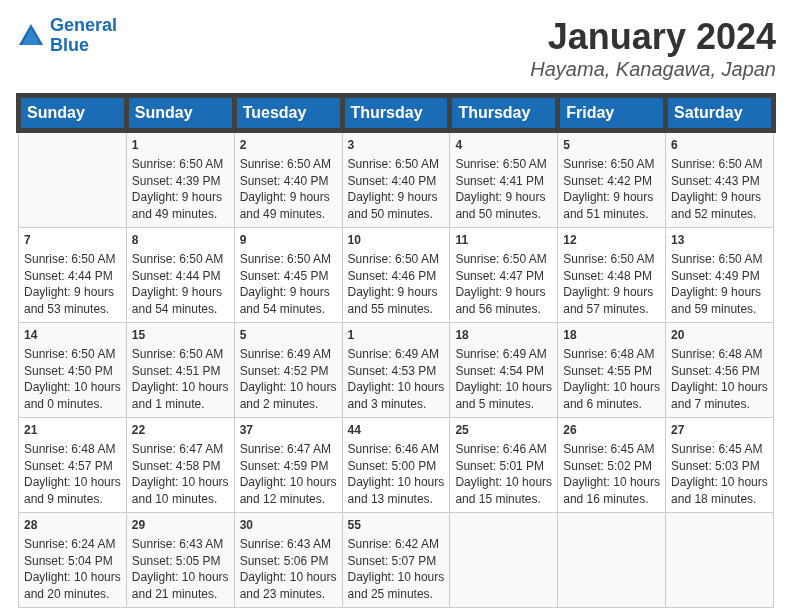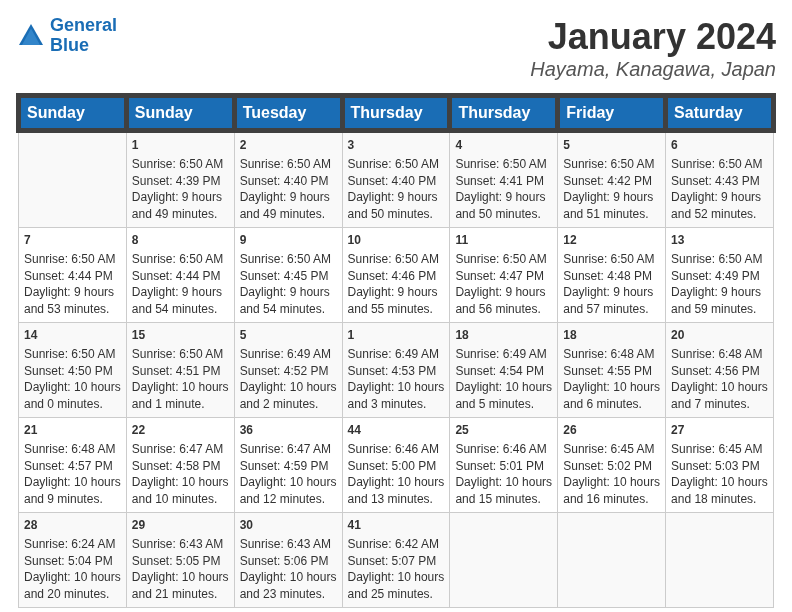--- a/index.html
+++ b/index.html
@@ -275,21 +275,21 @@
 and 9 minutes.</div>
         </td>
         <td>
           <div class="day-num">22</div>
           <div class="day-info" style="white-space: pre-line;">Sunrise: 6:47 AM
 Sunset: 4:58 PM
 Daylight: 10 hours
 and 10 minutes.</div>
         </td>
         <td>
-          <div class="day-num">36</div>
+          <div class="day-num">37</div>
           <div class="day-info" style="white-space: pre-line;">Sunrise: 6:47 AM
 Sunset: 4:59 PM
 Daylight: 10 hours
 and 12 minutes.</div>
         </td>
         <td>
           <div class="day-num">44</div>
           <div class="day-info" style="white-space: pre-line;">Sunrise: 6:46 AM
 Sunset: 5:00 PM
 Daylight: 10 hours
@@ -333,21 +333,21 @@
 and 21 minutes.</div>
         </td>
         <td>
           <div class="day-num">30</div>
           <div class="day-info" style="white-space: pre-line;">Sunrise: 6:43 AM
 Sunset: 5:06 PM
 Daylight: 10 hours
 and 23 minutes.</div>
         </td>
         <td>
-          <div class="day-num">41</div>
+          <div class="day-num">55</div>
           <div class="day-info" style="white-space: pre-line;">Sunrise: 6:42 AM
 Sunset: 5:07 PM
 Daylight: 10 hours
 and 25 minutes.</div>
         </td>
         <td></td>
         <td></td>
         <td></td>
       </tr>
     </tbody>

